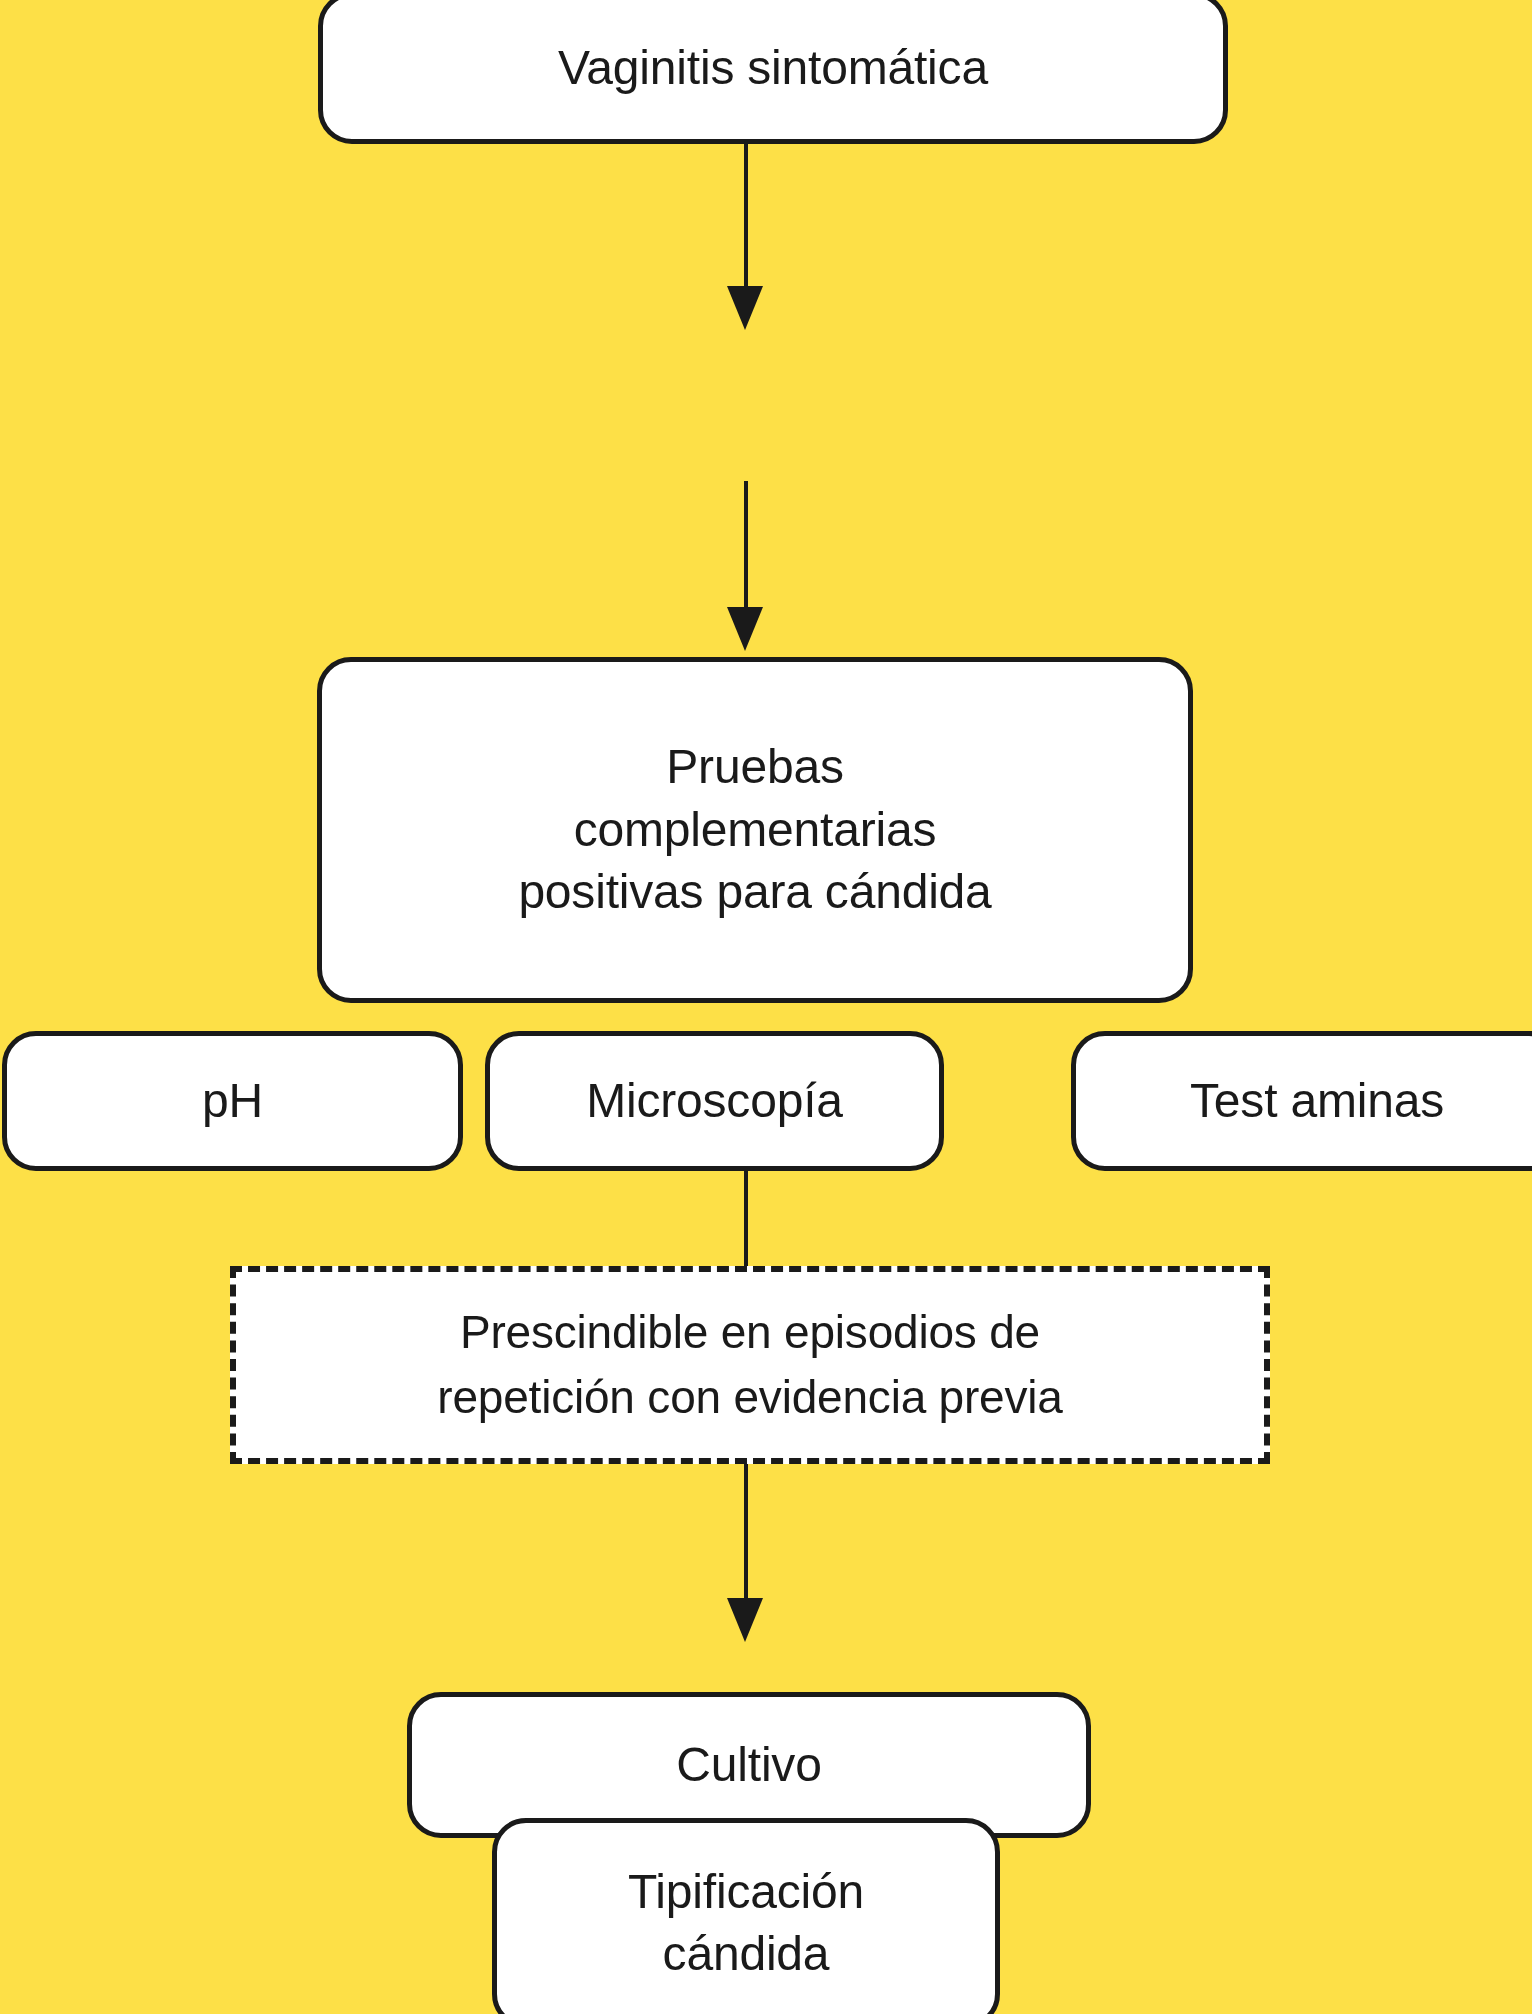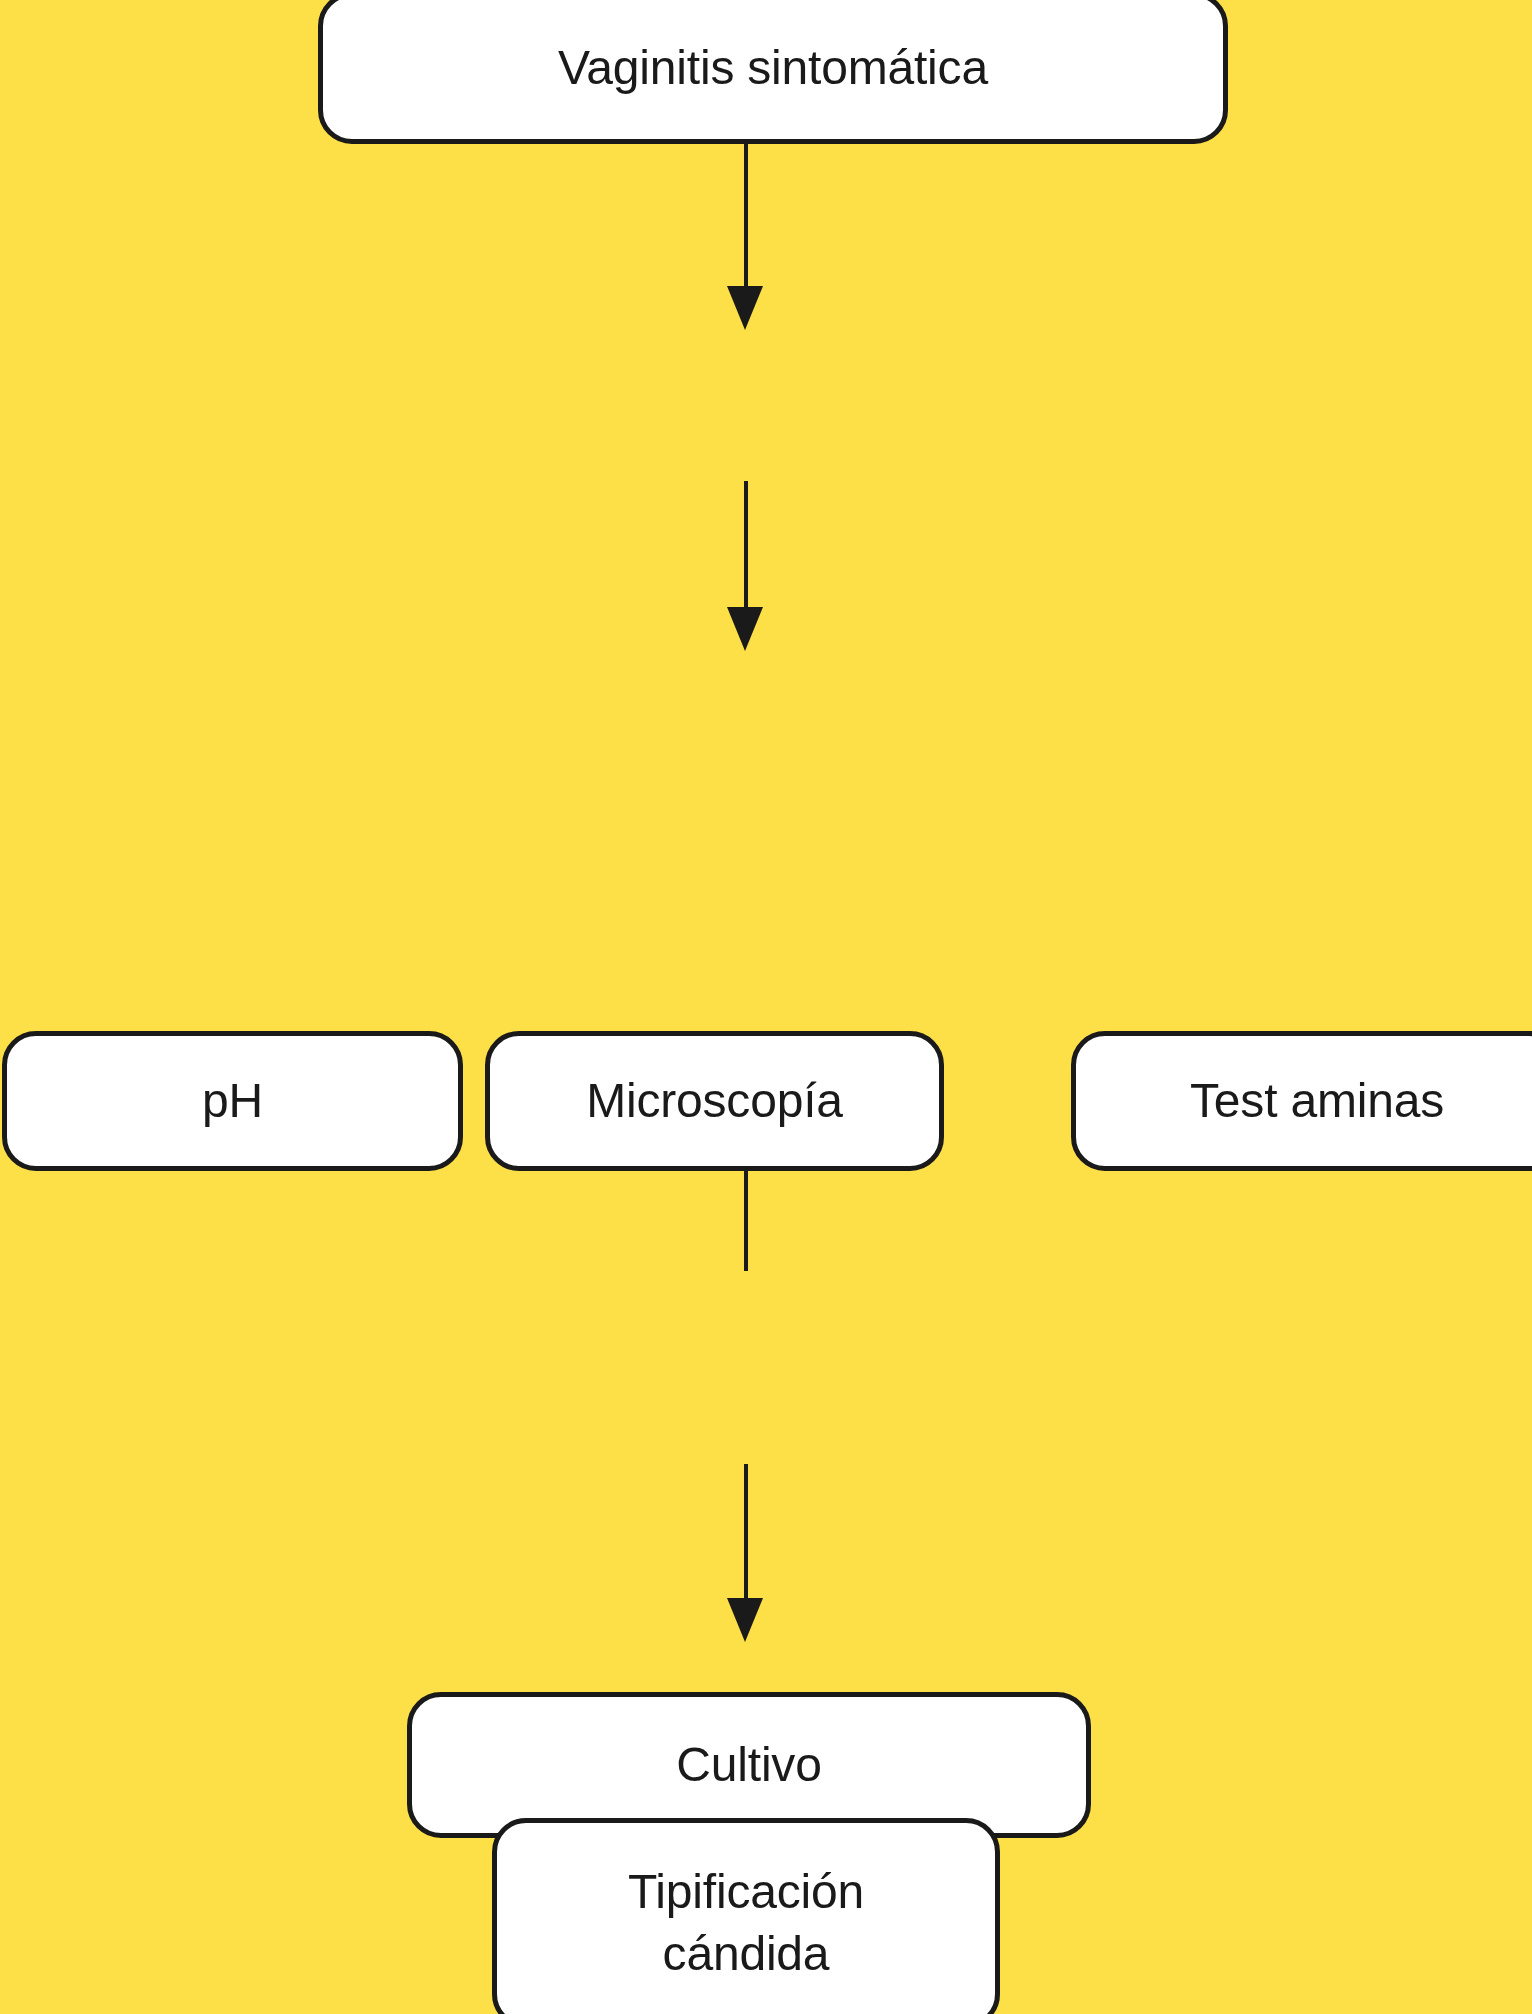--- a/index.html
+++ b/index.html
@@ -89,26 +89,31 @@
   <div class="arrowhead" id="arrow-2-3"></div>
 
   <div class="conn" id="conn-micro-dash"></div>
 
   <div class="conn" id="conn-dash-cult"></div>
   <div class="arrowhead" id="arrow-dash-cult"></div>
 
   <div class="node" id="node-vaginitis">Vaginitis sintomática</div>
 
 
+  <div class="node" id="node-pruebas">Pruebas
+complementarias
+positivas para cándida</div>
 
   <div class="node" id="node-ph">pH</div>
 
   <div class="node" id="node-microscopia">Microscopía</div>
 
   <div class="node" id="node-testaminas">Test aminas</div>
 
+  <div class="node dashed" id="node-prescindible">Prescindible en episodios de
+repetición con evidencia previa</div>
 
   <div class="node" id="node-cultivo">Cultivo</div>
 
   <div class="node" id="node-tipificacion">Tipificación
 cándida</div>
 
 </div>
 
 </body></html>

